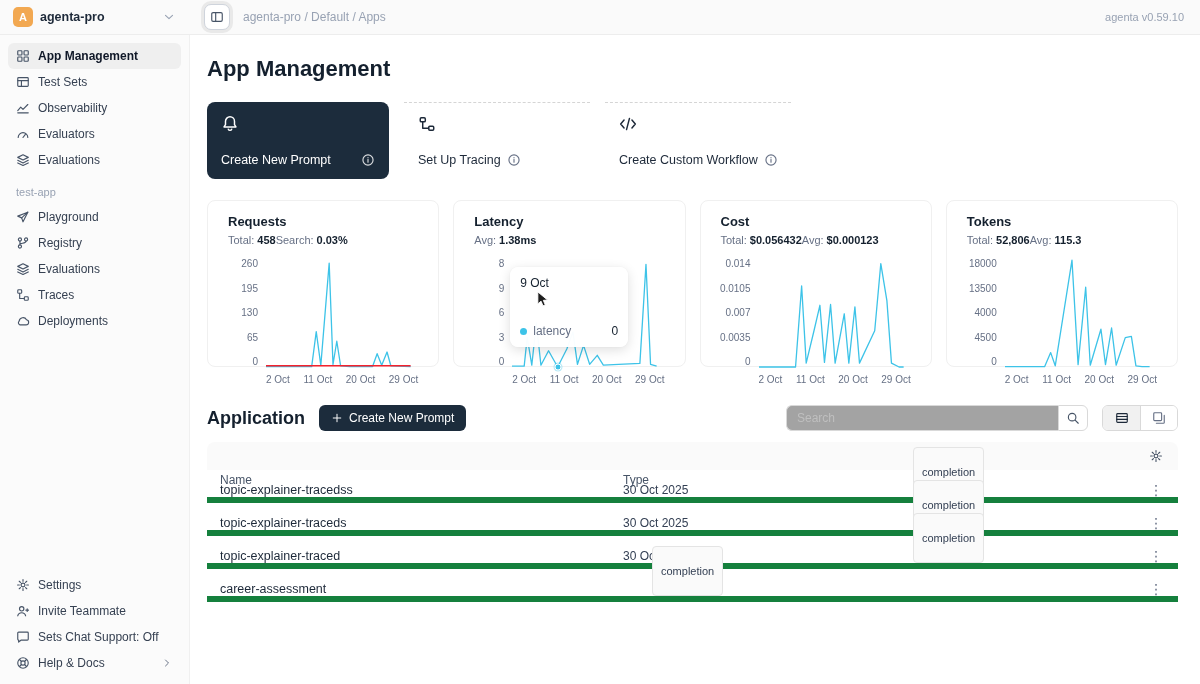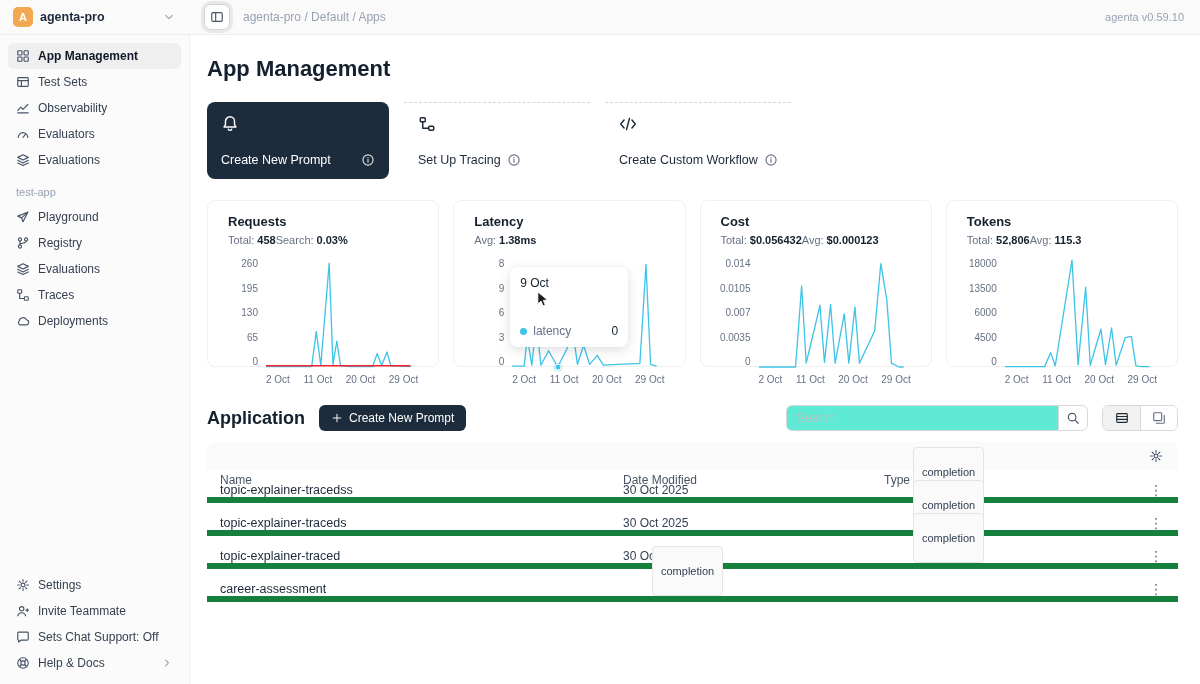--- a/index.html
+++ b/index.html
@@ -66,21 +66,21 @@
   .tooltip-row .dot { width:7px; height:7px; border-radius:50%; background:#3dc3e8; }
   .tooltip-row .val { margin-left:auto; color:#14202e; }
   .cursor { position:absolute; left:82px; top:90px; z-index:6; }
 
   
   .app-header { display:flex; align-items:center; margin-top:38px; }
   .app-title { font-size:18px; font-weight:600; color:#14202e; }
   .create-btn { margin-left:14px; height:26px; background:#1c2c3c; color:#fff; border:none; border-radius:6px; font-size:12px; font-family:inherit; display:flex; align-items:center; gap:6px; padding:0 12px; cursor:pointer; }
   .create-btn .ic { color:#fff; }
   .search-group { margin-left:auto; display:flex; }
-  .search-input { width:272px; height:26px; border:1px solid #d9d9d9; border-right:none; border-radius:6px 0 0 6px; padding:0 10px; font-size:12px; font-family:inherit; color:#344054; outline:none; background:#5eead4; }
+  .search-input { width:272px; height:26px; border:1px solid #d9d9d9; border-right:none; border-radius:6px 0 0 6px; padding:0 10px; font-size:12px; font-family:inherit; color:#344054; outline:none; background:#a3a3a3; }
   .search-input::placeholder { color:#bfbfbf; }
   .search-btn { width:30px; height:26px; border:1px solid #d9d9d9; border-radius:0 6px 6px 0; background:#fff; color:#475467; display:flex; align-items:center; justify-content:center; cursor:pointer; }
   .view-toggle { margin-left:14px; display:flex; height:26px; border:1px solid #d9d9d9; border-radius:6px; overflow:hidden; }
   .view-btn { width:37px; border:none; background:#fff; color:#667085; display:flex; align-items:center; justify-content:center; cursor:pointer; }
   .view-btn + .view-btn { border-left:1px solid #d9d9d9; }
   .view-btn.selected { background:#f1f1f1; color:#1d2939; }
 
   
   .table { margin-top:11px; }
   .thead { display:flex; align-items:center; height:28px; background:#fafafa; border-radius:8px 8px 0 0; font-size:12px; font-weight:500; color:#475467; }
@@ -429,21 +429,21 @@
       <div class="stat-card">
         <div class="stat-title">Tokens</div>
         <div class="stat-metrics">
           <span class="metric"><span>Total:</span><b>52,806</b></span>
           <span class="metric"><span>Avg:</span><b>115.3</b></span>
         </div>
         <div class="chart-wrap">
           <div class="yticks">
               <span>18000</span>
               <span>13500</span>
-              <span>6000</span>
+              <span>4000</span>
               <span>4500</span>
               <span>0</span>
             </div>
           <div class="plot">
               <svg viewBox="0 0 100 100" preserveAspectRatio="none">
                 <polyline points="0,99.72222222222223 26,99.72222222222223 30,86.66666666666667 33,98.88888888888889 44,1.1111111111111143 48,97.77777777777777 53,26.111111111111114 56.00000000000001,98.33333333333333 63,65 66,97.77777777777777 70,63.88888888888889 73,98.33333333333333 79,72.77777777777777 83,71.66666666666667 86,98.88888888888889 90,99.72222222222223 95,99.72222222222223" fill="none" stroke="#3dc3e8" stroke-width="1.3" stroke-linejoin="round" vector-effect="non-scaling-stroke"></polyline>
               </svg>
             </div>
         </div>
         <div class="xticks">
@@ -492,21 +492,20 @@
                 <path d="M5 14h8a1 1 0 0 0 1-1V5"></path>
               </svg>
             </span>
         </button>
       </div>
     </div>
 
     <div class="table">
       <div class="thead">
         <div class="th col-name">Name</div>
-        <div class="th col-date">Date Modified</div>
         <div class="th col-type">Type</div>
         <div class="col-actions">
           <span class="ic">
               <svg viewBox="0 0 16 16">
                 <circle cx="8" cy="8" r="2.2"></circle>
                 <path d="M8 1.8v2M8 12.2v2M1.8 8h2M12.2 8h2M3.7 3.7l1.4 1.4M10.9 10.9l1.4 1.4M12.3 3.7l-1.4 1.4M5.1 10.9l-1.4 1.4"></path>
               </svg>
             </span>
         </div>
       </div>

